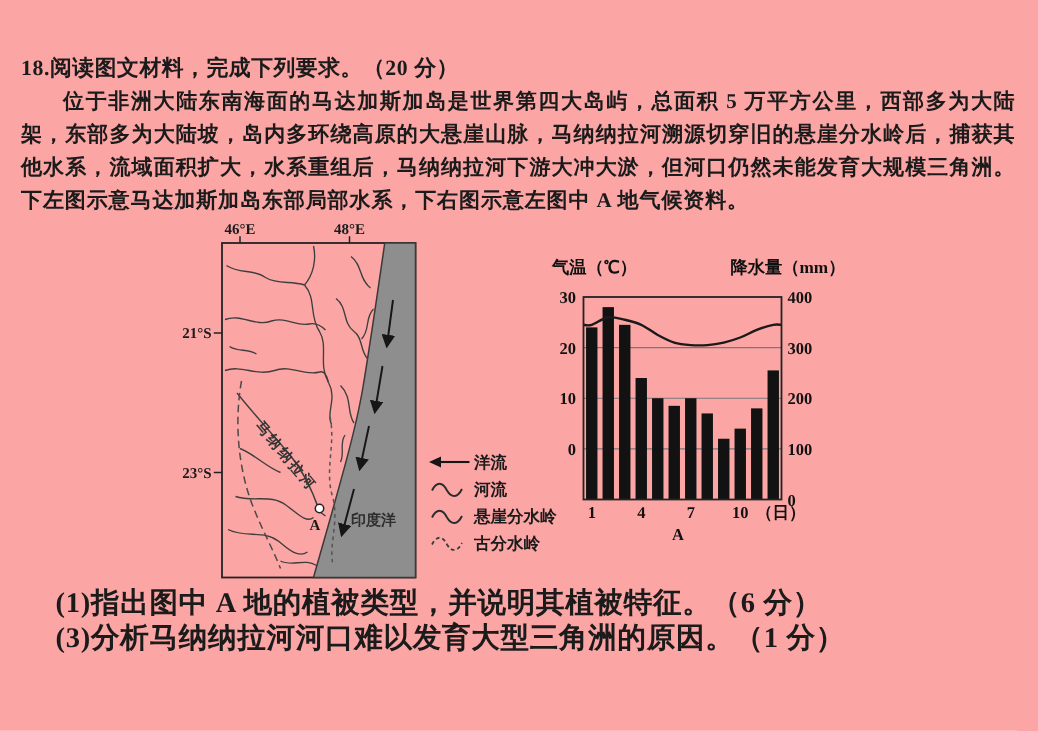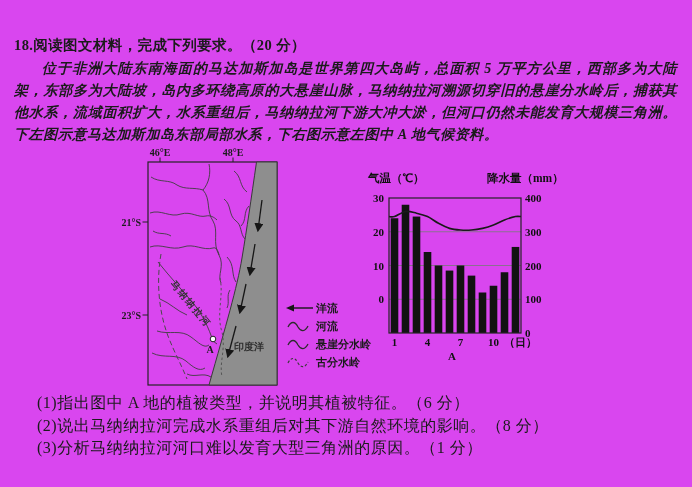--- a/index.html
+++ b/index.html
@@ -1,32 +1,32 @@
 <!DOCTYPE html>
 <html><head>
 <meta charset="utf-8">
 <style>
   html,body{margin:0;padding:0;}
   body{
     width:692px;height:487px;background:#ffffff;position:relative;overflow:hidden;
     font-family:"Liberation Serif","DejaVu Serif",serif;color:#1b1b1b;
   }
-  .page{position:absolute;inset:0;background:#d946ef;}
+  .page{position:absolute;inset:0;background:#fca5a5;}
   .q-title{
     position:absolute;left:14px;top:36px;width:660px;
     font-size:14.5px;font-weight:600;letter-spacing:.4px;
   }
   .q-para{
     position:absolute;left:14px;top:58px;width:663px;margin:0;
     font-size:14px;font-weight:600;line-height:22px;letter-spacing:.6px;
-    text-indent:2em;text-align:justify;font-style:italic;
+    text-indent:2em;text-align:justify;
   }
   .figure-wrap{position:absolute;left:0;top:146px;width:604px;height:244px;}
   .sub-qs{position:absolute;left:37px;top:392px;width:640px;}
-  .q-line{font-size:16px;font-weight:400;letter-spacing:.5px;line-height:22.5px;}
+  .q-line{font-size:19px;font-weight:700;letter-spacing:.5px;line-height:22.5px;}
   
   .mt{font:600 10px "Liberation Serif",serif;fill:#1b1b1b;}
   .ocean-t{font:600 10px "Liberation Serif",serif;fill:#2e2e2e;}
   .river-t{font:600 9.5px "Liberation Serif",serif;fill:#333;letter-spacing:2px;}
   .leg-t{font:600 11px "Liberation Serif",serif;fill:#1b1b1b;}
   .ct{font:600 11.5px "Liberation Serif",serif;fill:#111;}
   .tick-t{font:600 11px "Liberation Serif",serif;fill:#111;}
   .river{stroke:#3e3e3e;stroke-width:.9;fill:none;}
   .divide-cliff{stroke:#4a4a4a;stroke-width:1;fill:none;stroke-dasharray:5 3;}
   .divide-old{stroke:#555;stroke-width:1;fill:none;stroke-dasharray:2.5 2.5;}
@@ -158,17 +158,16 @@
           </g>
         <rect class="frame" x="389" y="198" width="132" height="135"></rect>
         <text class="tick-t" x="504" y="345.5">（日）</text>
         <text class="tick-t" x="452" y="360" text-anchor="middle">A</text>
       </g>
     </svg>
   </div>
 
   <div class="sub-qs">
     <div class="q-line">(1)指出图中 A 地的植被类型，并说明其植被特征。（6 分）</div>
-    <div class="q-line">(2)说出马纳纳拉河完成水系重组后对其下游自然环境的影响。（8 分）</div>
     <div class="q-line">(3)分析马纳纳拉河河口难以发育大型三角洲的原因。（1 分）</div>
   </div>
 
 </div>
 
 </body></html>

